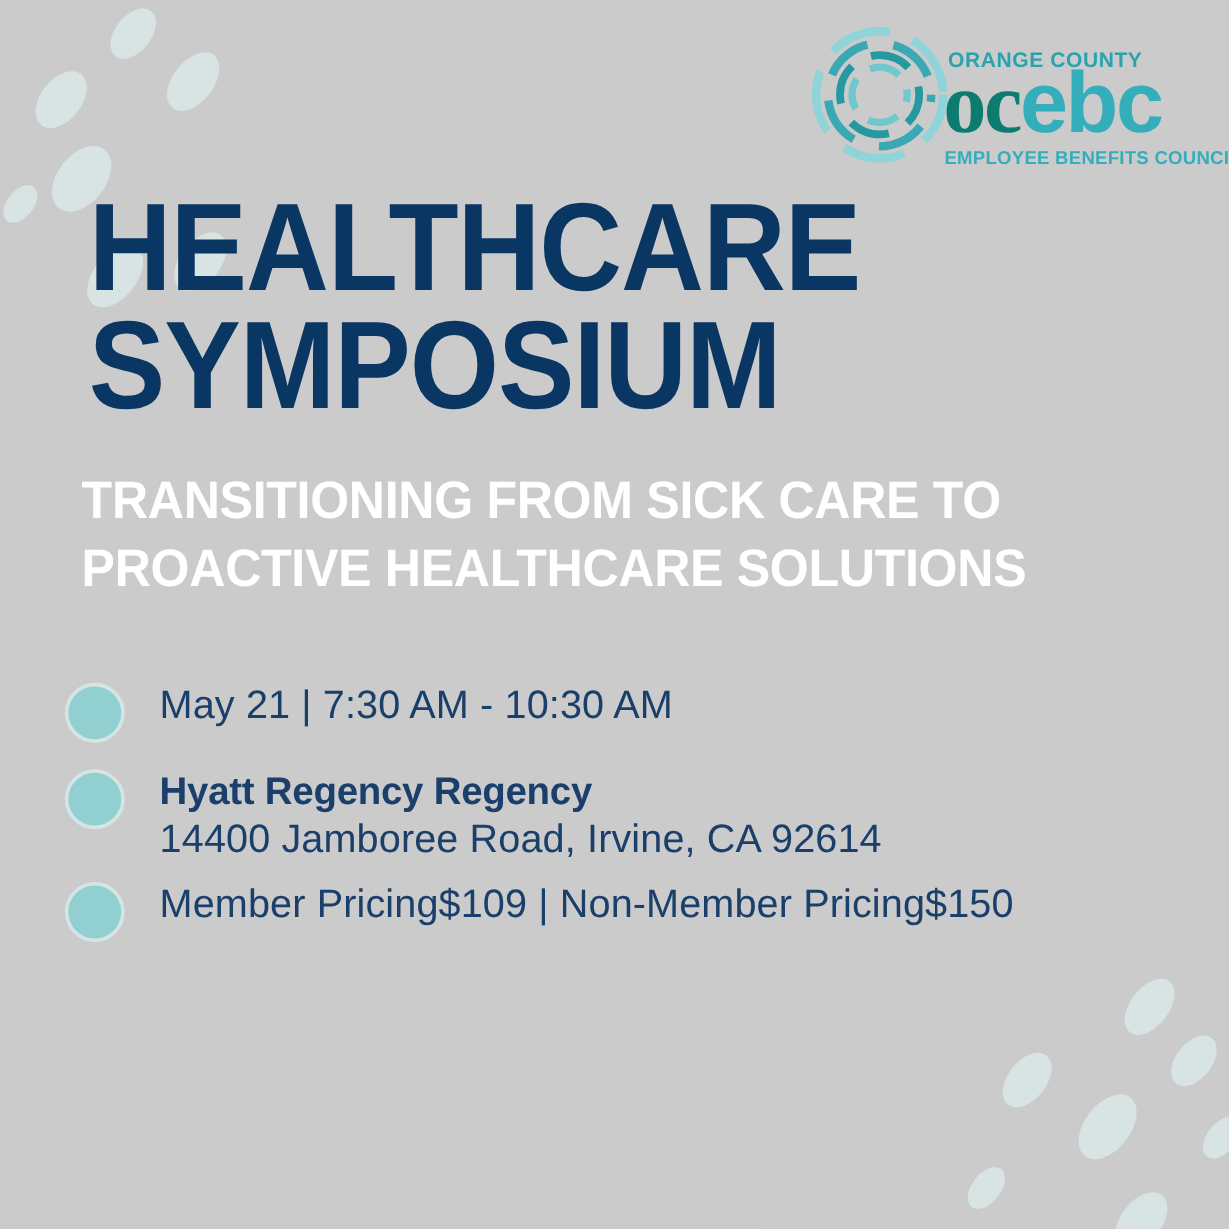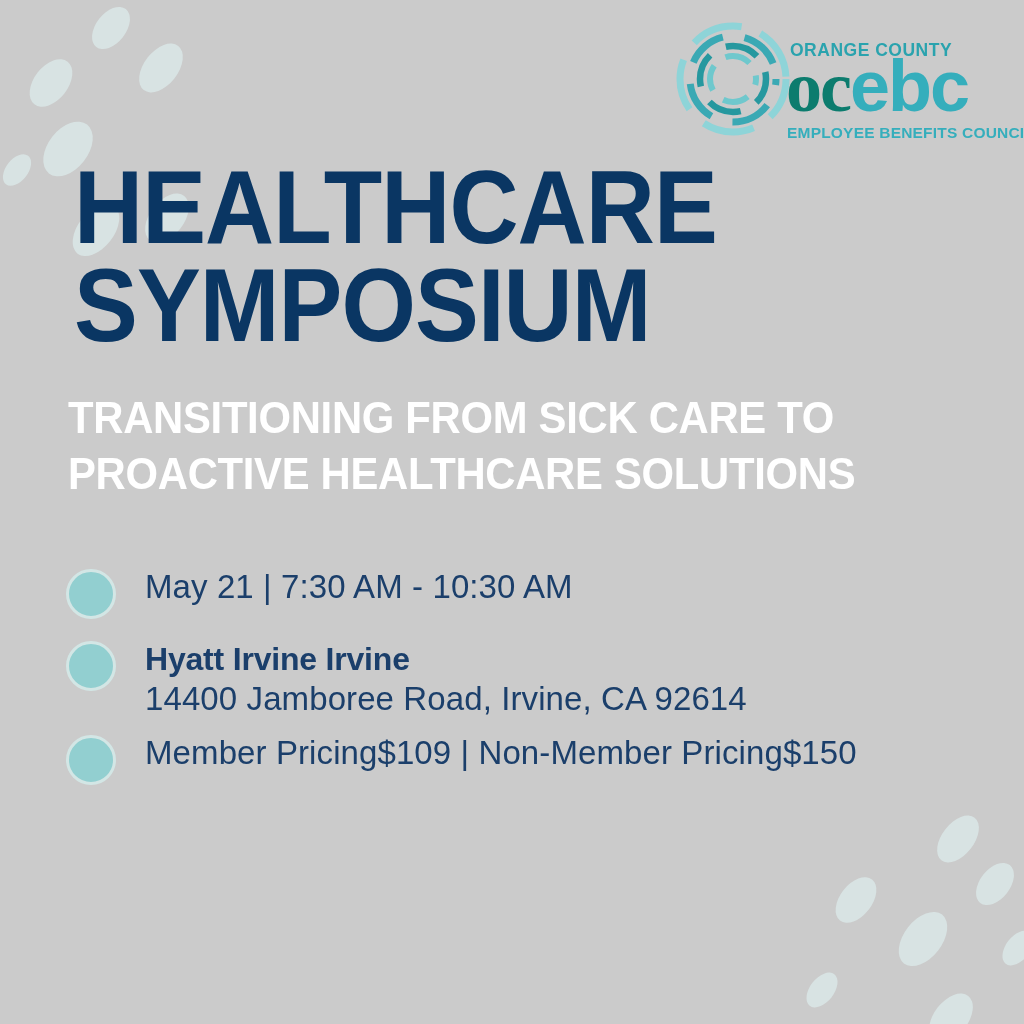--- a/index.html
+++ b/index.html
@@ -101,21 +101,21 @@
     letter-spacing:-0.3px;
     transform:scaleX(0.95);
     transform-origin:left center;
     white-space:nowrap;
     font-family:"Liberation Sans", sans-serif;
   }
 
   
   #details {
     position:absolute;
-    left:66px; top:565px;
+    left:54px; top:565px;
     width:920px;
   }
   .detail-row {
     position:relative;
     display:flex;
     align-items:flex-start;
     margin-bottom:14px;
     min-height:52px;
   }
   .bullet {
@@ -198,21 +198,21 @@
     <div class="detail-row" id="row-date">
       <div class="bullet"></div>
       <div class="detail-text">
         <div class="dt-line">May 21 | 7:30 AM - 10:30 AM</div>
       </div>
     </div>
 
     <div class="detail-row" id="row-venue">
       <div class="bullet"></div>
       <div class="detail-text">
-        <div class="dt-line strong">Hyatt Irvine Irvine</div>
+        <div class="dt-line strong">Hyatt Regency Regency</div>
         <div class="dt-line">14400 Jamboree Road, Irvine, CA 92614</div>
       </div>
     </div>
 
     <div class="detail-row" id="row-pricing">
       <div class="bullet"></div>
       <div class="detail-text">
         <div class="dt-line">Member Pricing$109 | Non-Member Pricing$150</div>
       </div>
     </div>

